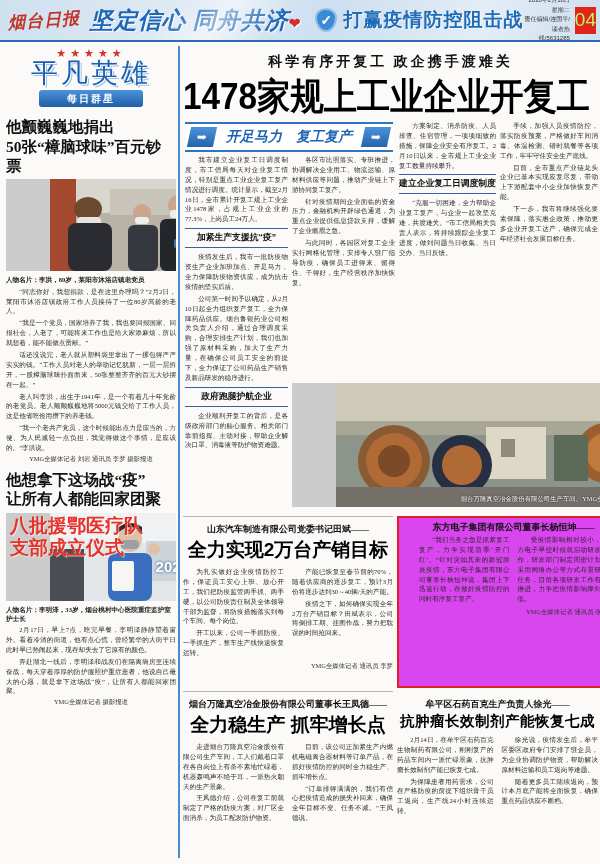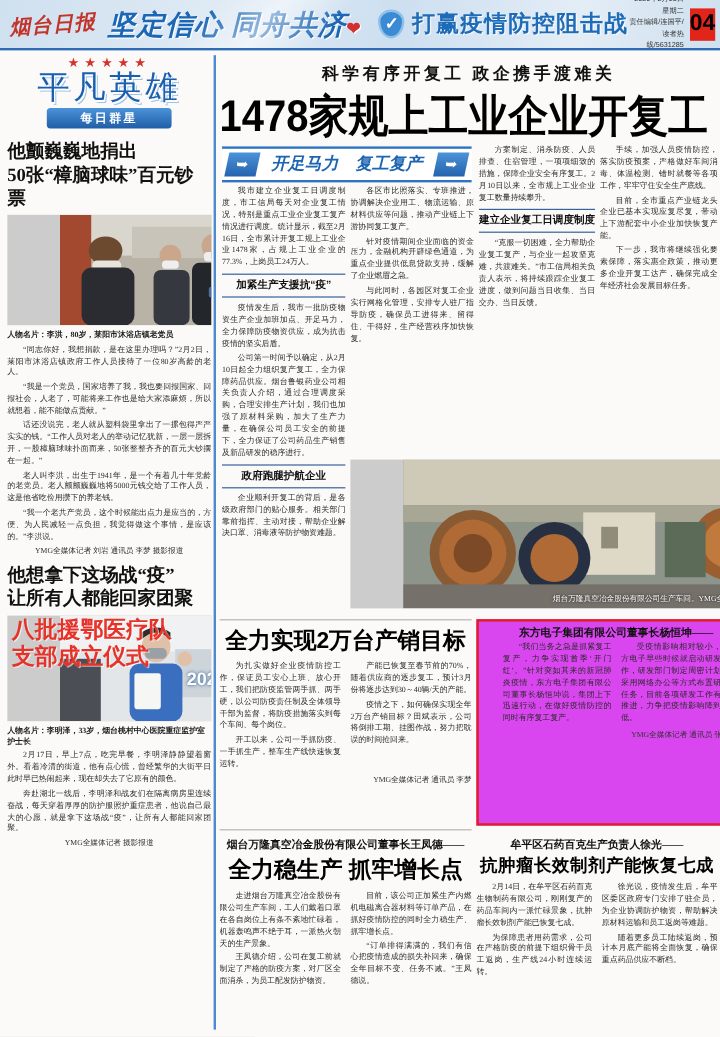--- a/index.html
+++ b/index.html
@@ -19,22 +19,22 @@
   .heart{color:#d32f2f;font-size:14px;font-style:normal;}
   .shield{position:relative;width:22px;height:24px;margin:0 6px 0 14px;flex:0 0 auto;}
   .shield .sh{position:absolute;inset:0;background:#3b8ad4;border:2px solid #8fc0e8;
           border-radius:50% 50% 50% 50%/40% 40% 60% 60%;}
   .shield .ck{position:absolute;left:0;top:0;width:100%;height:100%;color:#fff;font-size:14px;
           font-weight:bold;display:flex;align-items:center;justify-content:center;}
   .slogan-sec{font-size:19px;font-weight:900;color:#1e6cb8;white-space:nowrap;letter-spacing:1px;
           text-shadow:1px 1px 0 rgba(255,255,255,.7);}
   .banner-right{margin-left:auto;display:flex;align-items:center;gap:5px;padding-right:4px;}
   .issue-info{text-align:right;font-family:"Liberation Sans",sans-serif;font-size:6px;color:#333;line-height:1.6;}
-  .pagenum{width:32px;height:27px;background:#e1251b;color:#000000;font-family:"Liberation Sans",sans-serif;
-          font-weight:bold;font-size:19px;display:flex;align-items:center;justify-content:center;}
+  .pagenum{width:32px;height:27px;background:#e1251b;color:#bef264;font-family:"Liberation Sans",sans-serif;
+          font-weight:normal;font-size:19px;display:flex;align-items:center;justify-content:center;}
   .banner-rule{position:absolute;left:0;top:40px;width:600px;height:2px;background:#2d6cb5;}
   
   .leftcol{position:absolute;left:6px;top:46px;width:170px;height:814px;overflow:hidden;}
   .vdivider{position:absolute;left:178px;top:46px;width:2px;height:812px;background:#4a8bd2;}
   .hero-badge{text-align:center;padding:2px 0 4px;}
   .hero-stars{color:#d0342c;font-size:11px;letter-spacing:4px;line-height:1;}
   .hero-title{font-family:"Liberation Sans",sans-serif;font-weight:400;font-size:27px;color:#1a5fb0;
           letter-spacing:3px;line-height:1.05;text-shadow:1px 1px 0 #fff,2px 2px 0 #9dc3e8;}
   .hero-ribbon{position:relative;margin:3px auto 0;width:104px;height:17px;
           background:linear-gradient(#4c93d8,#1f5ea8);border-radius:3px;color:#fff;
@@ -230,20 +230,21 @@
       <circle cx="270" cy="70" r="20" fill="#c07a3e"></circle>
       <rect x="218" y="52" width="34" height="46" fill="#5c6a58"></rect>
       <rect x="0" y="104" width="306" height="20" fill="#76706a"></rect>
     </svg>
     <div class="caption-ov">烟台万隆真空冶金股份有限公司生产车间。YMG全媒体记者 摄</div>
   </div>
 
   <div class="hrule" style="left:183px;top:516px;width:210px"></div>
 
   <div class="art" style="left:183px;top:520px;width:210px;height:168px">
+    <div class="a-kicker">山东汽车制造有限公司党委书记田斌——</div>
     <div class="a-head" style="font-size:19px">全力实现2万台产销目标</div>
     <div class="cols">
       <div class="btext">
           <p>为扎实做好企业疫情防控工作，保证员工安心上班、放心开工，我们把防疫监管两手抓、两手硬，以公司防疫责任制及全体领导干部为监督，将防疫措施落实到每个车间、每个岗位。</p>
           <p>开工以来，公司一手抓防疫、一手抓生产，整车生产线快速恢复运转。</p>
         </div>
       <div class="btext">
           <p>产能已恢复至春节前的70%，随着供应商的逐步复工，预计3月份将逐步达到30～40辆/天的产能。</p>
           <p>疫情之下，如何确保实现全年2万台产销目标？田斌表示，公司将倒排工期、挂图作战，努力把耽误的时间抢回来。</p>
         </div>

